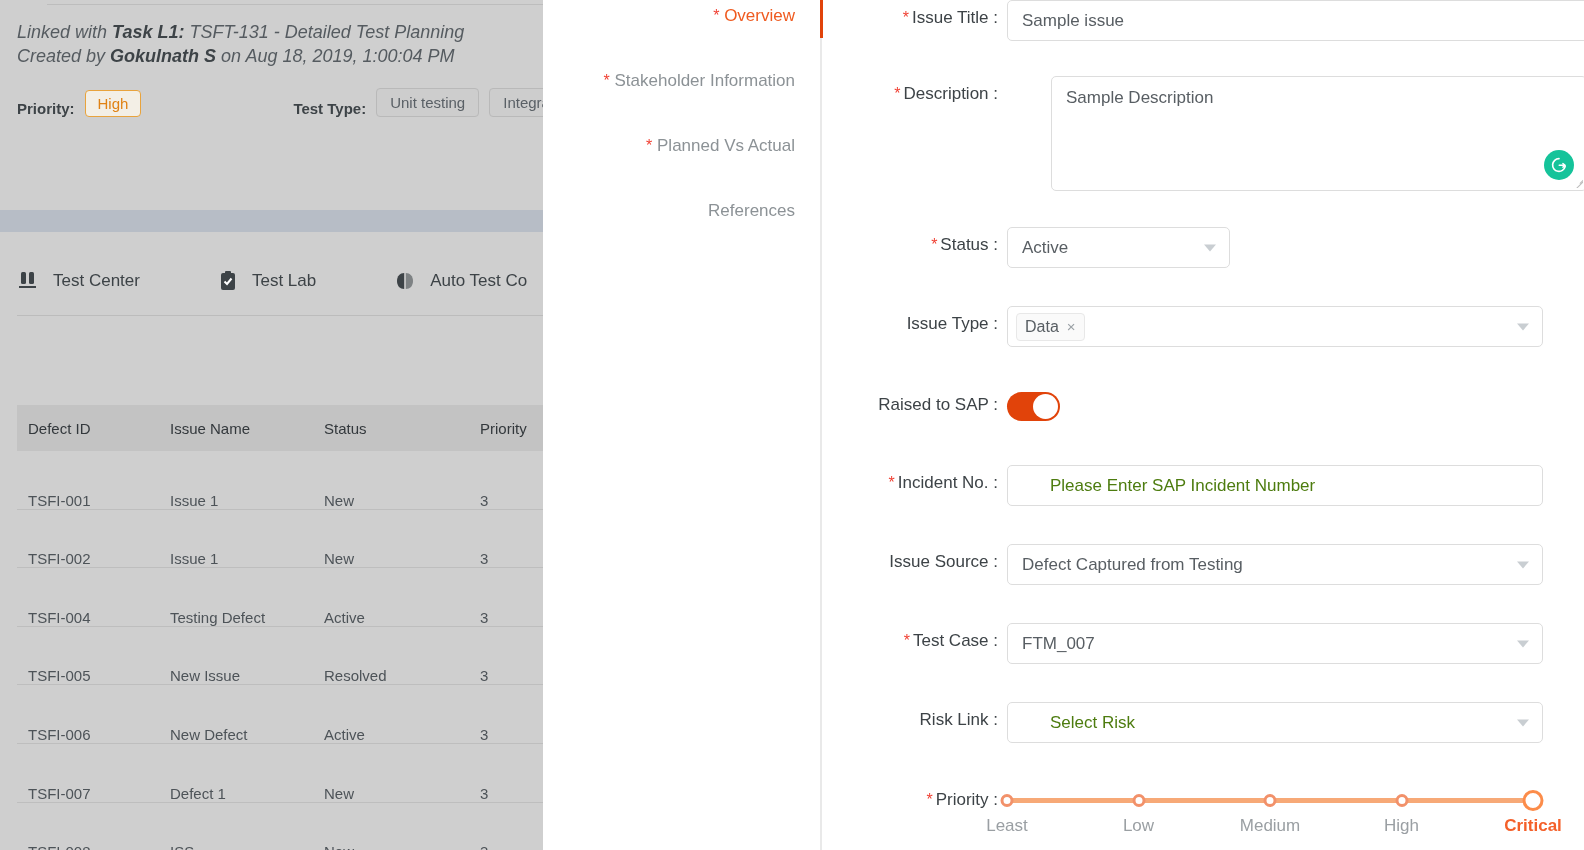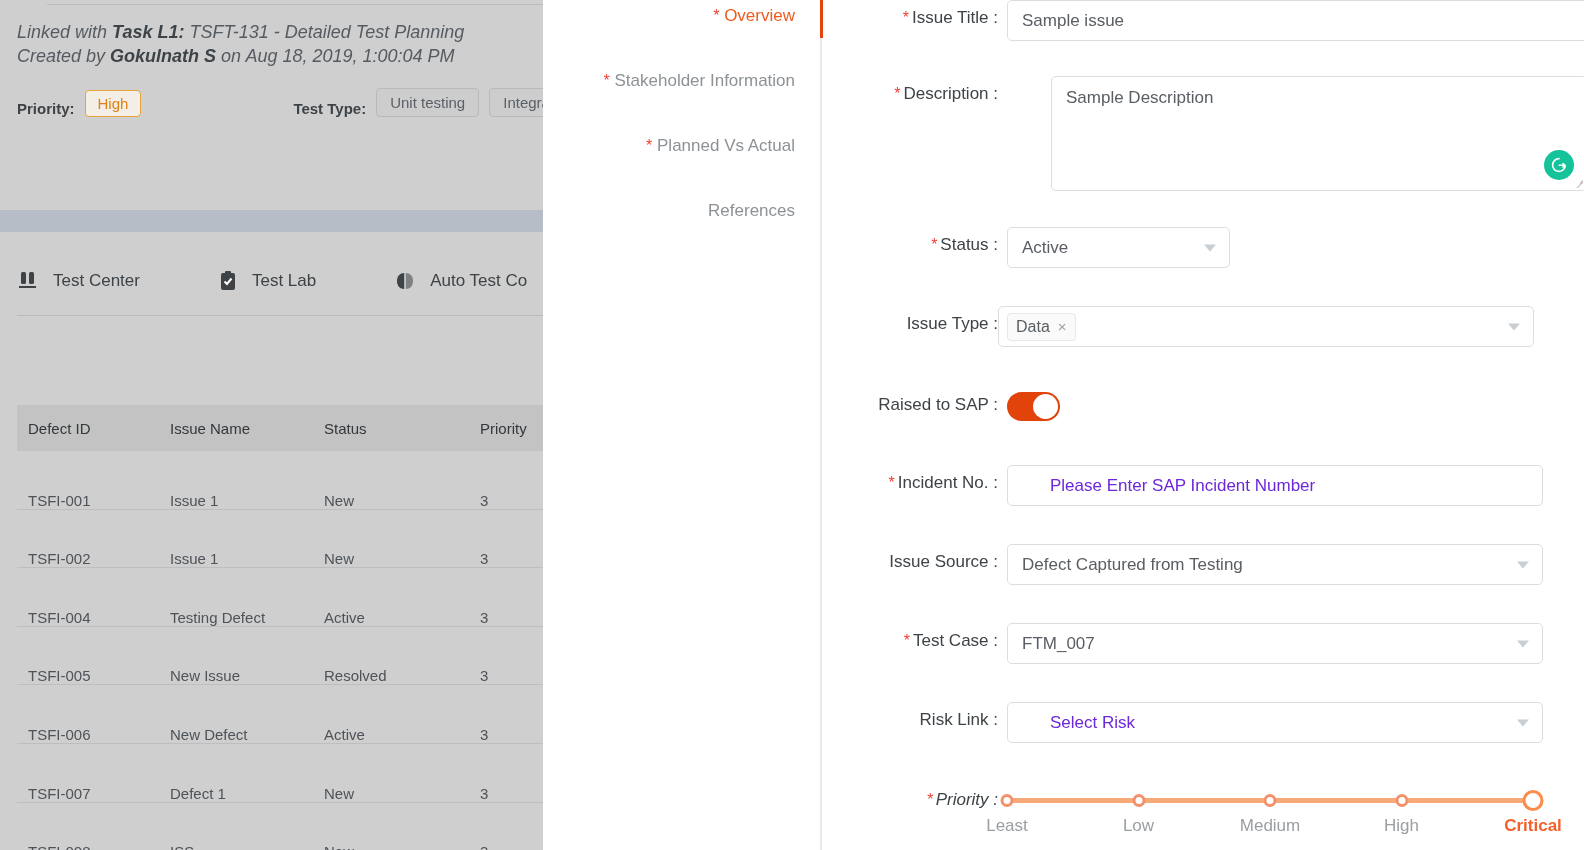--- a/index.html
+++ b/index.html
@@ -128,21 +128,21 @@
   }
   .f-label .req { margin-right: 3px; }
 
   .ctrl { position: relative; }
   .input-box {
     border: 1px solid #ddd; border-radius: 5px;
     background: #fff; height: 41px;
     display: flex; align-items: center;
     padding: 0 14px; font-size: 17px; color: #585e63;
   }
-  .input-box.placeholder { color: #6d28d9; padding-left: 42px; }
+  .input-box.placeholder { color: #4d7c0f; padding-left: 42px; }
   .textarea-box {
     border: 1px solid #ddd; border-radius: 5px;
     background: #fff; height: 115px;
     padding: 11px 14px; font-size: 17px; color: #585e63;
     position: relative;
   }
   .caret {
     position: absolute; right: 14px; top: 50%;
     transform: translateY(-50%);
     width: 0; height: 0;
@@ -390,21 +390,21 @@
             <span>Active</span>
             <span class="caret"></span>
           </div>
         </div>
       </div>
 
       <div class="f-row" style="left:0; top:306px;">
         <div class="f-label" style="width:175px">
           <span>Issue Type :</span>
         </div>
-        <div class="ctrl" style="width:536px;border-radius:16px;">
+        <div class="ctrl" style="margin-left:9px; width:536px;border-radius:16px;">
           <div class="input-box" style="padding-left:8px;">
             <span class="tag">
               <span>Data</span>
               <span class="x">×</span>
             </span>
             <span class="caret"></span>
           </div>
         </div>
       </div>
 
@@ -458,21 +458,21 @@
         </div>
         <div class="ctrl" style="margin-left:9px; width:536px;">
           <div class="input-box placeholder">
             <span>Select Risk</span>
             <span class="caret"></span>
           </div>
         </div>
       </div>
 
       <div class="f-row" style="left:0; top:790px;">
-        <div class="f-label" style="width:175px; padding-top:0;font-style:italic;">
+        <div class="f-label" style="width:175px; padding-top:0;">
           <span class="req">*</span><span>Priority :</span>
         </div>
         <div class="ctrl slider-wrap" style="margin-left:9px; width:526px; height:58px;">
           <div class="slider-track"></div>
           <div id="slider-marks">
               <div class="slider-dot" style="left: 0%;"></div>
               <div class="slider-label" style="left: 0%;">Least</div>
               <div class="slider-dot" style="left: 25%;"></div>
               <div class="slider-label" style="left: 25%;">Low</div>
               <div class="slider-dot" style="left: 50%;"></div>

